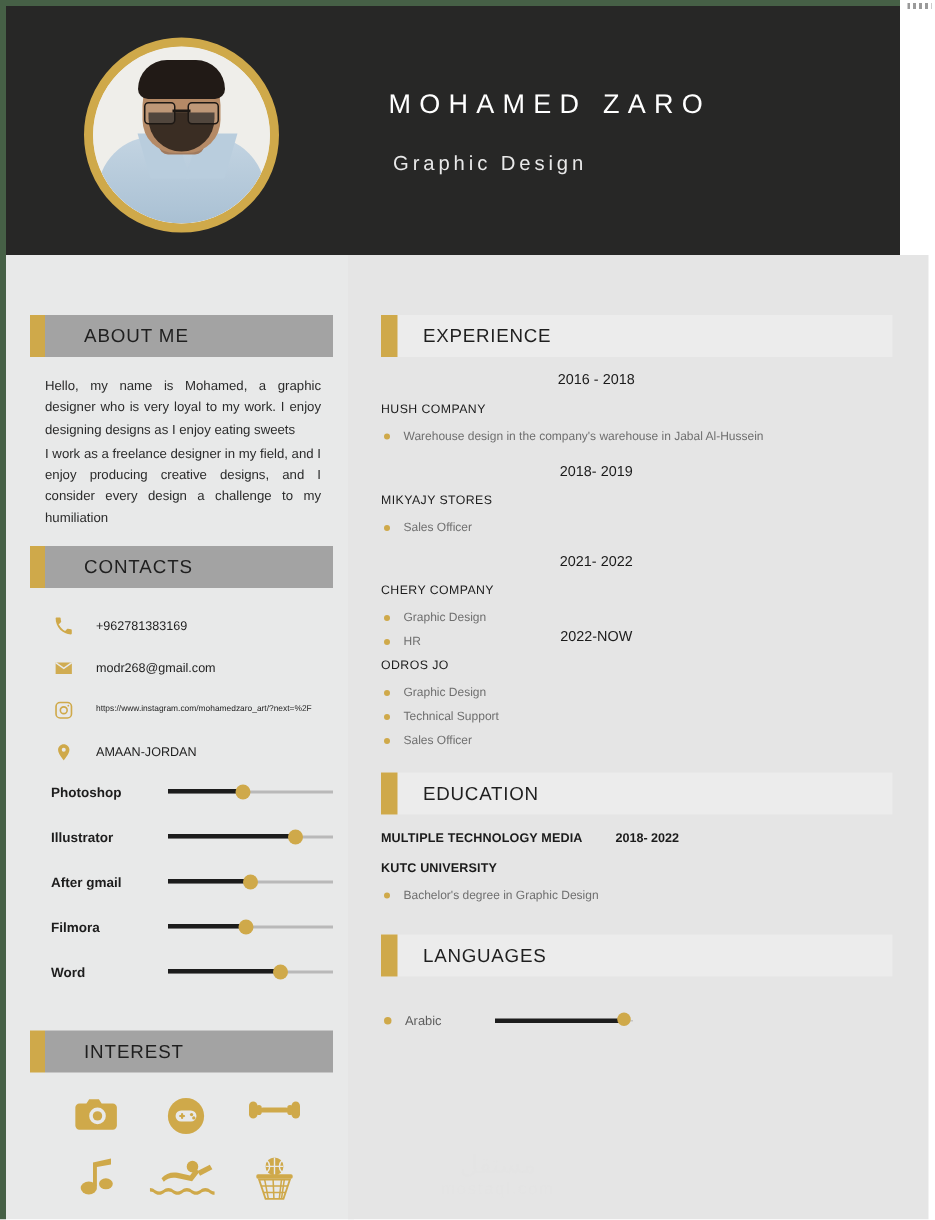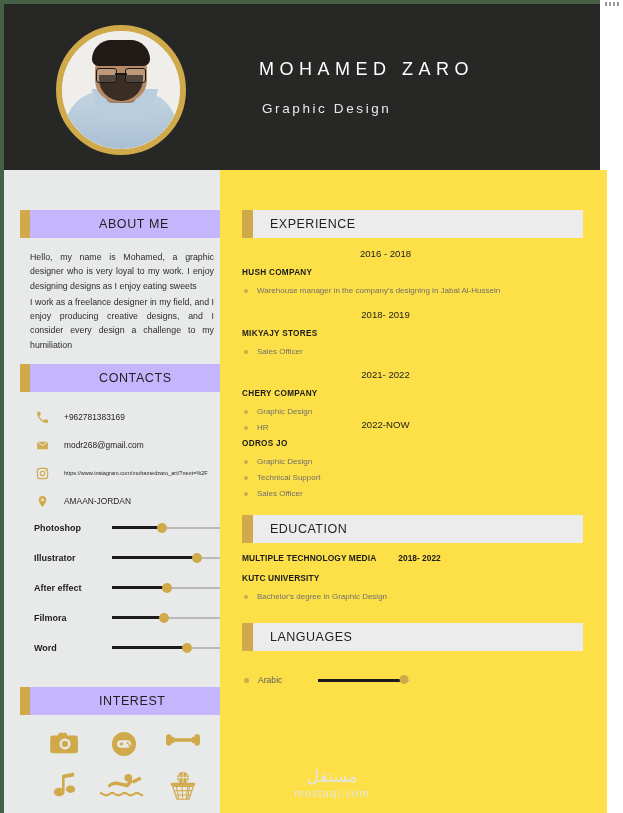--- a/index.html
+++ b/index.html
@@ -161,24 +161,23 @@
   .sidebar {
     position: absolute;
     left: 4px; top: 170px;
     width: 232px; height: 643px;
     background: #e8e9e9;
   }
   .side-head {
     position: relative;
     margin: 12px 14px 0 26px;
     height: 28px;
-    background: #c4b5fd;
+    background: #a3a3a3;
     display: flex;
     align-items: center;
-    padding-left: 43px;
   }
   .side-head .bar {
     position: absolute;
     left: -10px; top: 0;
     width: 10px; height: 28px;
     background: #cfa94a;
   }
   .side-head .txt {
     margin-left: 26px;
     font-size: 12.5px;
@@ -269,23 +268,23 @@
     grid-template-columns: repeat(3, 1fr);
     row-gap: 14px;
     justify-items: center;
   }
   .interest-ico { color: #cfa94a; }
   .interest-ico svg { display: block; }
 
   
   .main {
     position: absolute;
-    left: 220px; top: 170px;
+    left: 232px; top: 170px;
     width: 387px; height: 643px;
-    background: #fde047;
+    background: #e5e5e5;
   }
   .main-head {
     position: relative;
     margin: 0 24px 0 22px;
     height: 28px;
     background: #ececec;
     display: flex;
     align-items: center;
   }
   .main-head .bar {
@@ -304,21 +303,21 @@
   .job { padding: 0 20px 0 22px; }
   .job-date {
     font-size: 9.6px;
     color: #1b1b1b;
     text-align: center;
     margin: 10px 0 0 0;
     padding-right: 58px;
   }
   .job-company {
     font-size: 8.2px;
-    font-weight: 700;
+    font-weight: 400;
     color: #1b1b1b;
     letter-spacing: .3px;
     margin-top: 9px;
   }
   .bullet-list { margin-top: 6px; list-style: none; }
   .bullet-list li {
     position: relative;
     padding-left: 15px;
     font-size: 8px;
     line-height: 1.95;
@@ -509,21 +508,21 @@
       <div class="skill-row">
         <span class="skill-name">Illustrator</span>
         <span class="slider">
           <span class="track"></span>
           <span class="fill" style="width:77%"></span>
           <span class="knob" style="left:77%"></span>
         </span>
       </div>
 
       <div class="skill-row">
-        <span class="skill-name">After effect</span>
+        <span class="skill-name">After gmail</span>
         <span class="slider">
           <span class="track"></span>
           <span class="fill" style="width:50%"></span>
           <span class="knob" style="left:50%"></span>
         </span>
       </div>
 
       <div class="skill-row">
         <span class="skill-name">Filmora</span>
         <span class="slider">
@@ -611,21 +610,21 @@
 
     <div class="main-head" style="margin-top:40px;">
       <span class="bar"></span>
       <span class="txt">EXPERIENCE</span>
     </div>
 
     <div class="job">
       <div class="job-date">2016 - 2018</div>
       <div class="job-company">HUSH COMPANY</div>
       <ul class="bullet-list">
-        <li>Warehouse manager in the company's designing in Jabal Al-Hussein</li>
+        <li>Warehouse design in the company's warehouse in Jabal Al-Hussein</li>
       </ul>
     </div>
 
     <div class="job">
       <div class="job-date">2018- 2019</div>
       <div class="job-company">MIKYAJY STORES</div>
       <ul class="bullet-list">
         <li>Sales Officer</li>
       </ul>
     </div>

